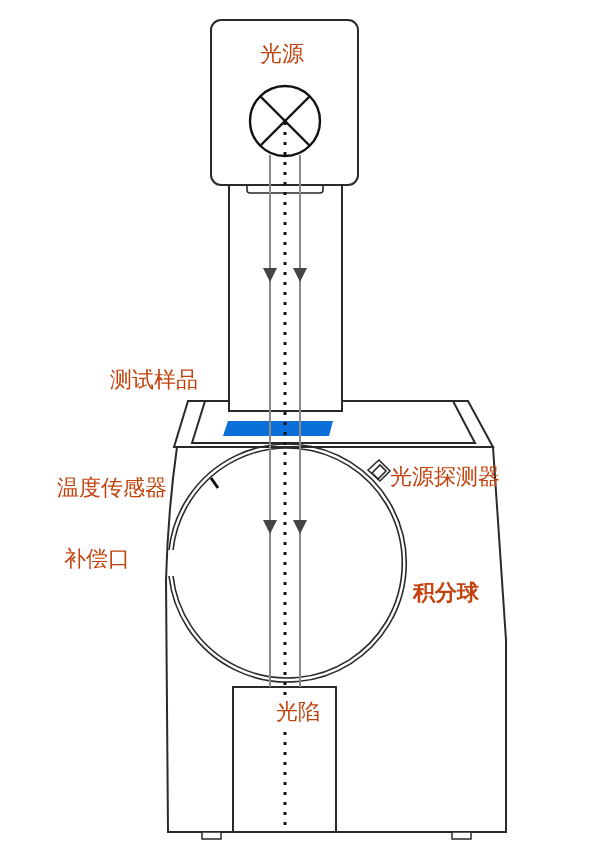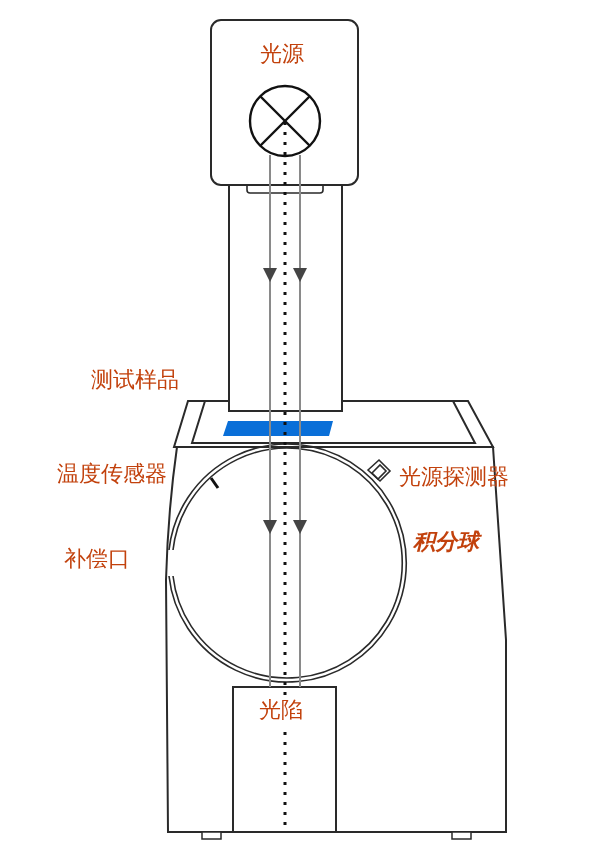--- a/index.html
+++ b/index.html
@@ -64,18 +64,18 @@
 
   <g fill="#444">
     <path d="M263 268 L277 268 L270 282 Z"></path>
     <path d="M293 268 L307 268 L300 282 Z"></path>
     <path d="M263 520 L277 520 L270 534 Z"></path>
     <path d="M293 520 L307 520 L300 534 Z"></path>
   </g>
 </svg>
 
 <div class="label" style="left:260px; top:41px;">光源</div>
-<div class="label" style="left:91px; top:367px;">测试样品</div>
-<div class="label" style="left:57px; top:461px;">温度传感器</div>
+<div class="label" style="left:110px; top:367px;">测试样品</div>
+<div class="label" style="left:57px; top:475px;">温度传感器</div>
 <div class="label" style="left:64px; top:546px;">补偿口</div>
-<div class="label" style="left:399px; top:464px;">光源探测器</div>
-<div class="label bold" style="left:413px; top:529px;font-style:italic;">积分球</div>
-<div class="label" style="left:259px; top:699px; background:#fff;font-family:Liberation Mono, monospace;">光陷</div>
+<div class="label" style="left:390px; top:464px;">光源探测器</div>
+<div class="label bold" style="left:413px; top:580px;">积分球</div>
+<div class="label" style="left:276px; top:699px; background:#fff;">光陷</div>
 
 </body></html>

